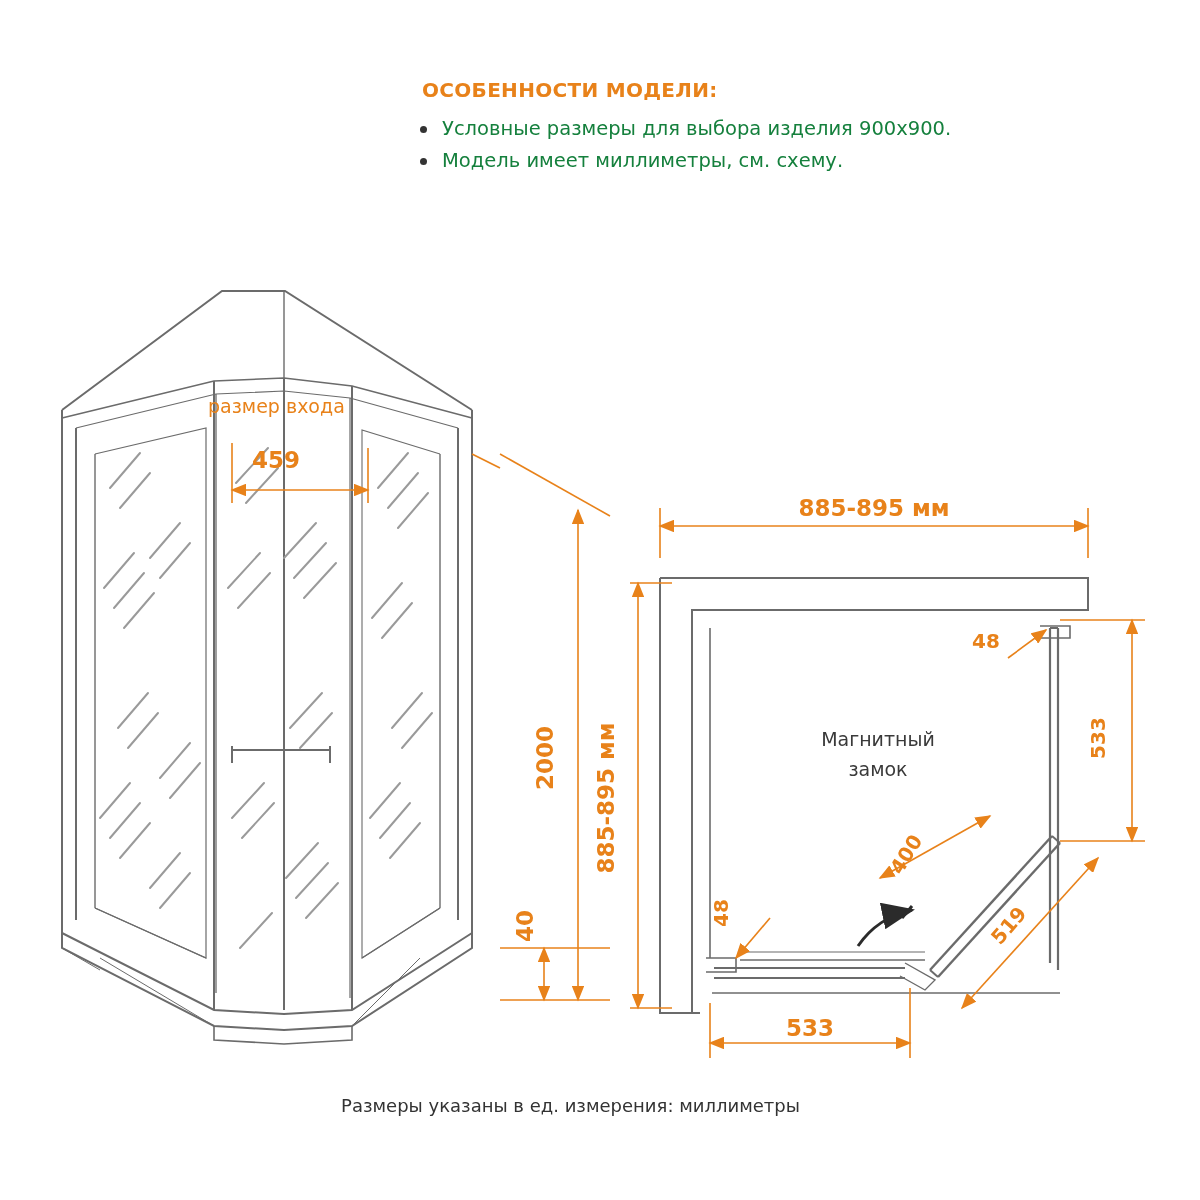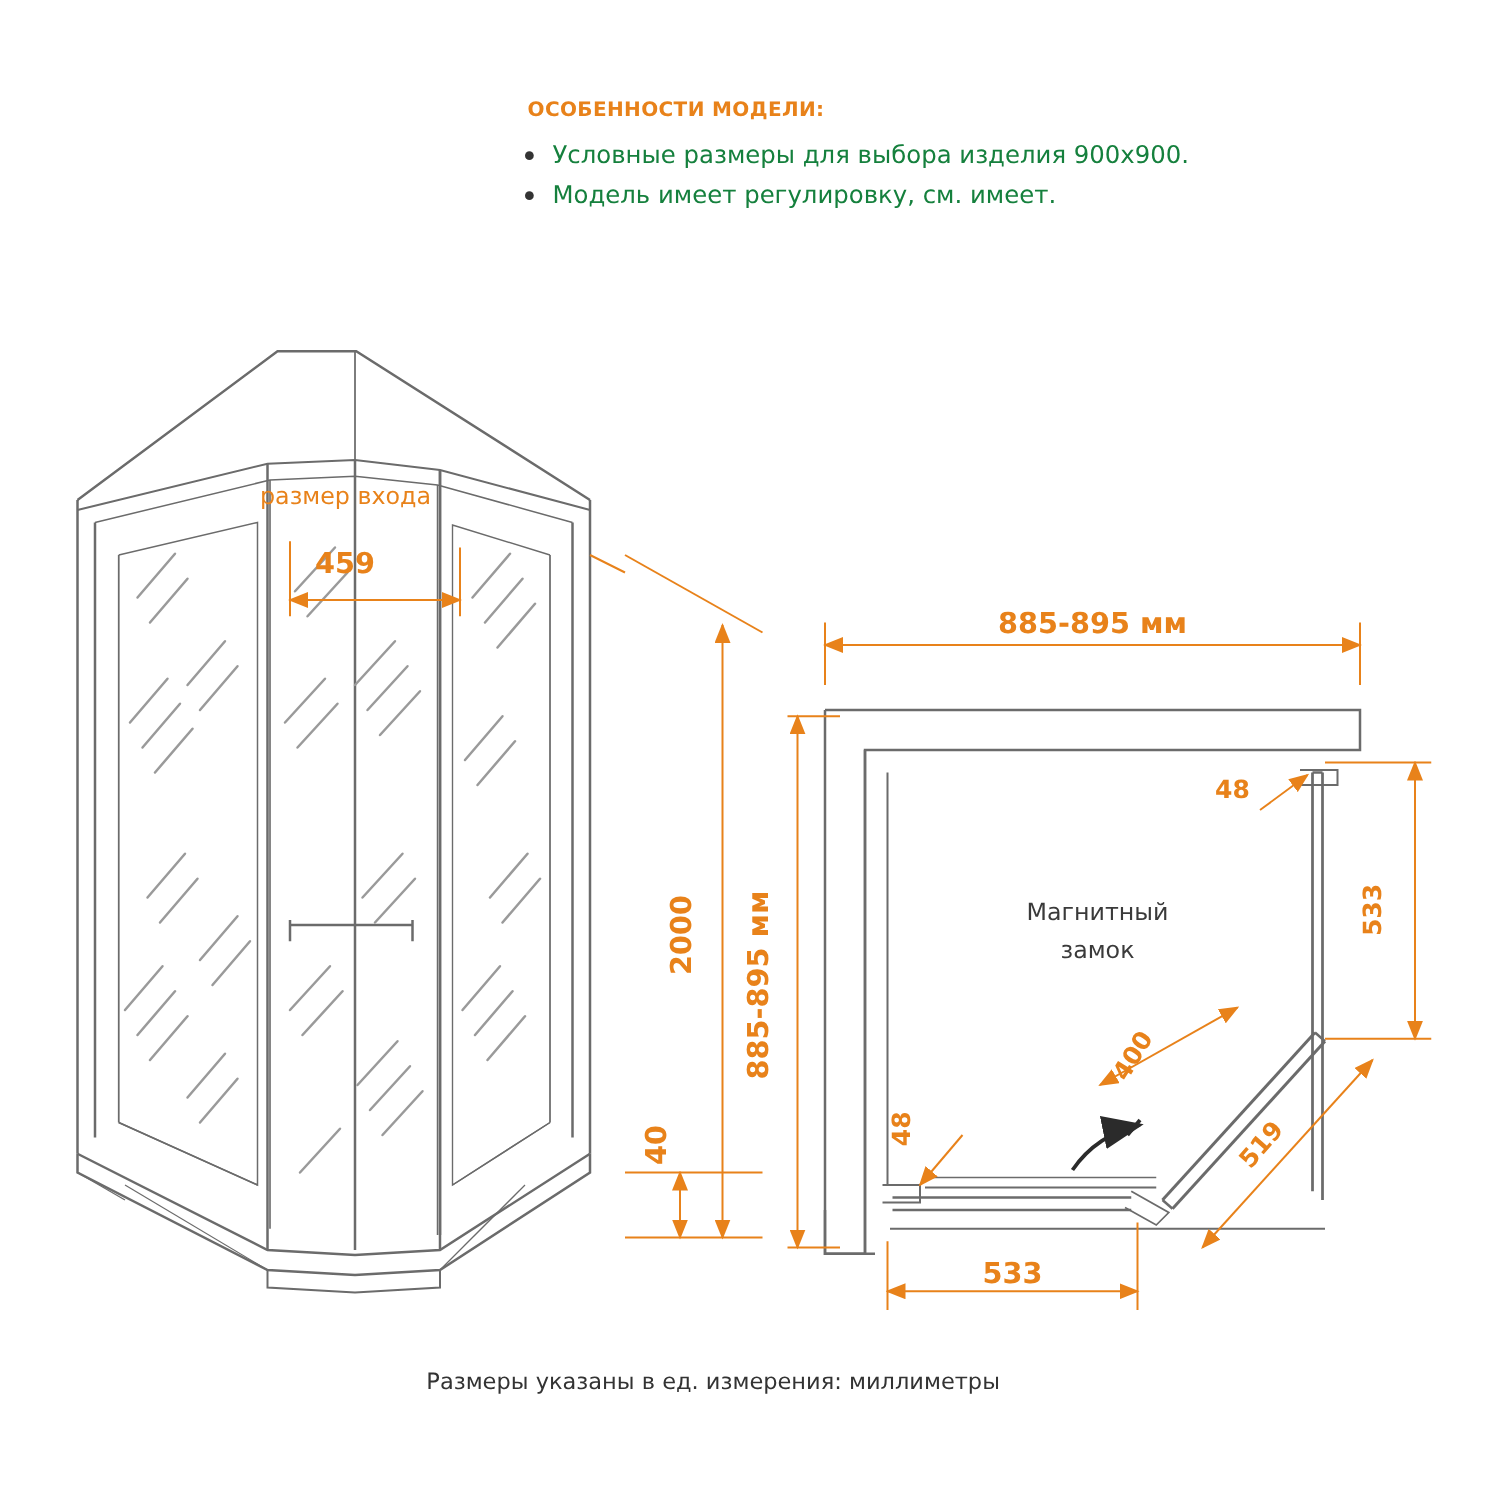--- a/index.html
+++ b/index.html
@@ -19,21 +19,21 @@
   
   #features {
     position: absolute;
     left: 380px;
     top: 78px;
     width: 700px;
   }
   #features .feat-title {
     color: #e8821a;
     font-weight: bold;
-    font-size: 16px;
+    font-size: 20px;
     letter-spacing: 0.3px;
     margin: 0 0 12px 42px;
   }
   #features ul {
     margin: 0;
     padding: 0 0 0 62px;
     list-style: none;
   }
   #features li {
     position: relative;
@@ -61,21 +61,21 @@
     width: 1141px;
     text-align: center;
     font-size: 18px;
     color: #333333;
   }
 
   
   #drawing {
     position: absolute;
     left: 0;
-    top: 248px;
+    top: 258px;
     width: 1200px;
     height: 830px;
   }
   svg { display: block; }
 
   text {
     font-family: "DejaVu Sans", "Liberation Sans", sans-serif;
   }
   .dim-text {
     fill: #e8821a;
@@ -96,21 +96,21 @@
     font-size: 19px;
   }
 </style>
 </head>
 <body>
 
 <div id="features">
   <div class="feat-title">ОСОБЕННОСТИ МОДЕЛИ:</div>
   <ul>
     <li>Условные размеры для выбора изделия 900x900.</li>
-    <li>Модель имеет регулировку, см. имеет.</li>
+    <li>Модель имеет миллиметры, см. схему.</li>
   </ul>
 </div>
 
 <div id="drawing">
 <svg width="1200" height="830" viewBox="0 0 1200 830" xmlns="http://www.w3.org/2000/svg">
   <defs>
     <marker id="arrO" markerWidth="10" markerHeight="8" refX="9" refY="4" orient="auto">
       <path d="M0,0 L10,4 L0,8 z" fill="#e8821a"></path>
     </marker>
     <marker id="arrOstart" markerWidth="10" markerHeight="8" refX="1" refY="4" orient="auto">

